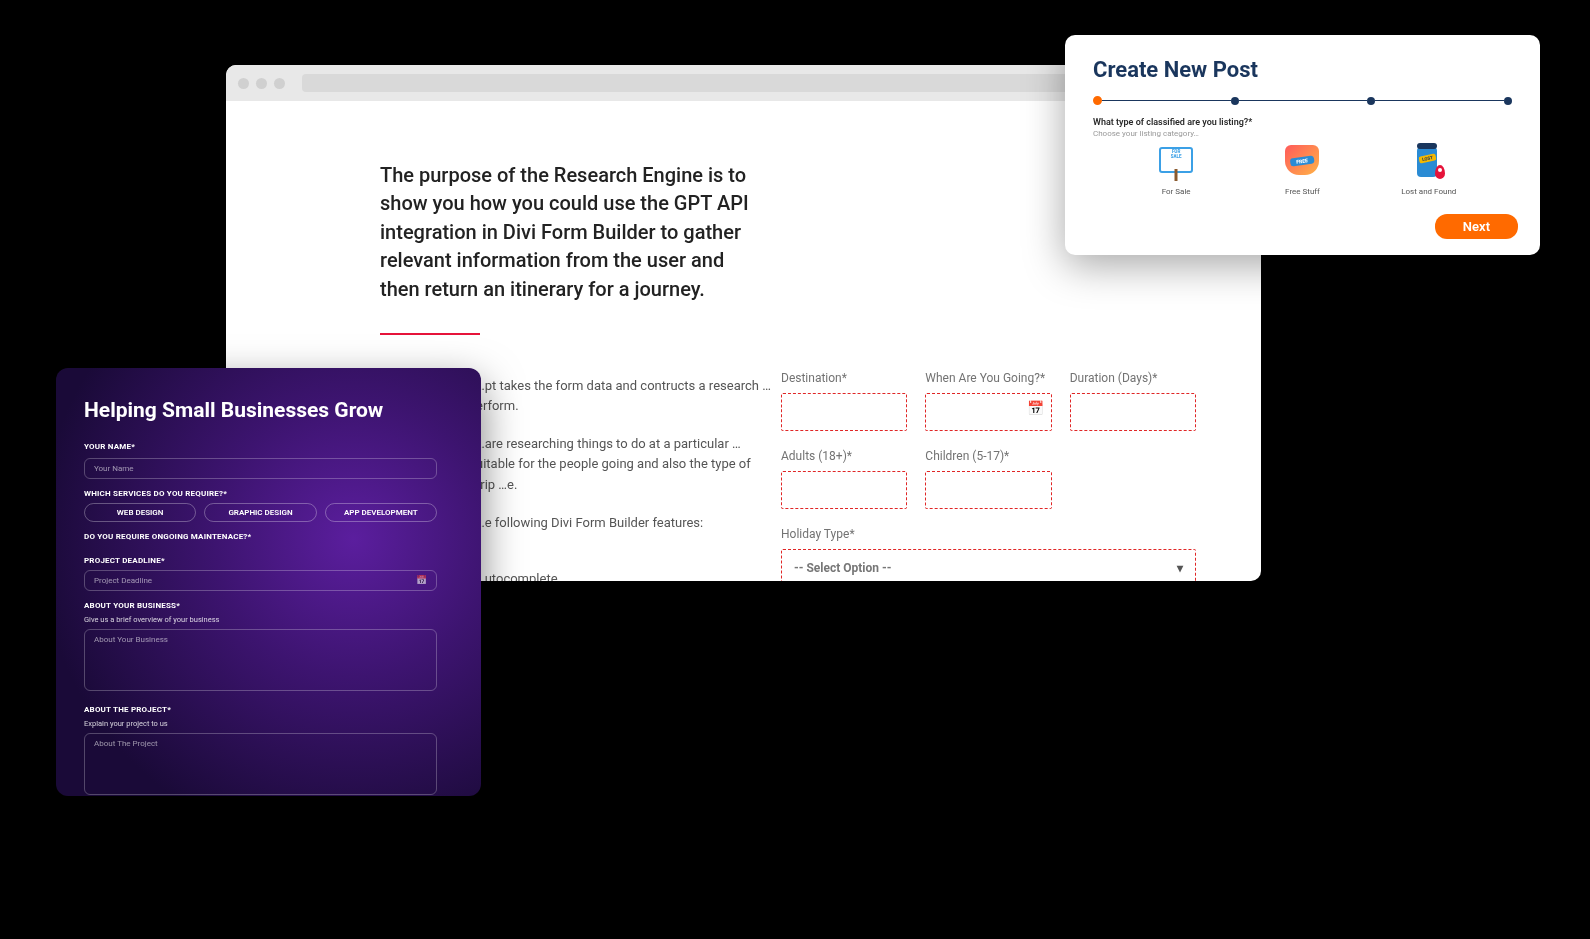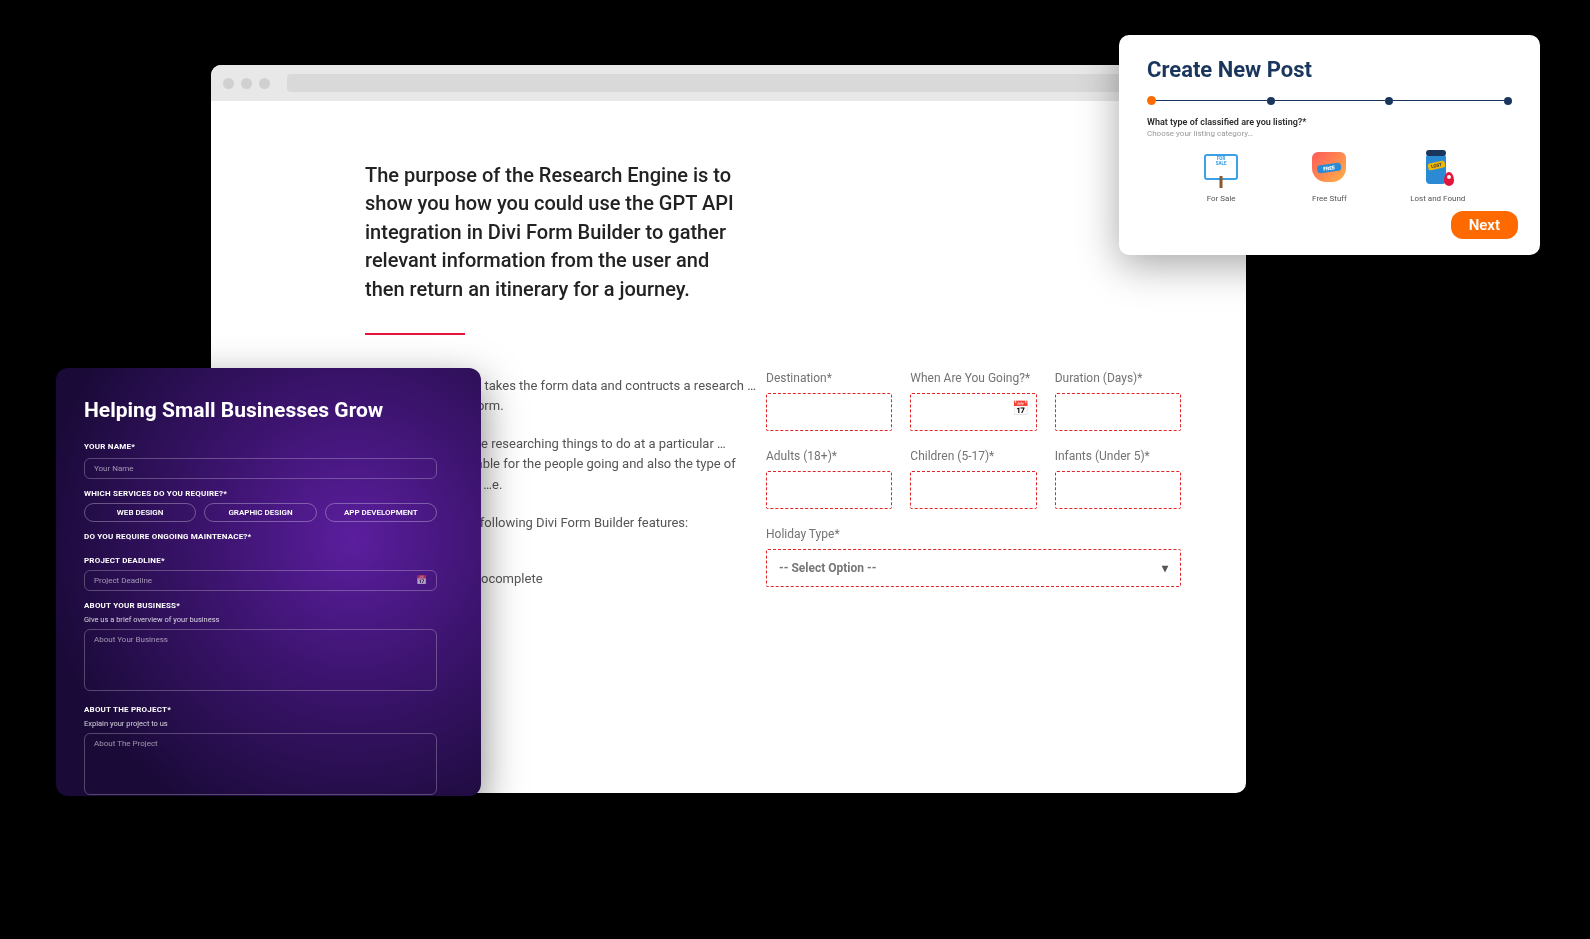--- a/index.html
+++ b/index.html
@@ -1,22 +1,22 @@
 <!DOCTYPE html>
 <html><head>
 <meta charset="utf-8">
 <style>
   * { box-sizing: border-box; margin: 0; padding: 0; font-family: -apple-system, BlinkMacSystemFont, "Segoe UI", Roboto, Helvetica, Arial, sans-serif; }
   body { background: #000; width: 1590px; height: 939px; position: relative; overflow: hidden; }
 
   
   .browser {
     position: absolute;
-    left: 211px; top: 65px;
-    width: 1035px; height: 728px;
+    left: 226px; top: 65px;
+    width: 1035px; height: 516px;
     background: #fff;
     border-radius: 10px;
     box-shadow: 0 10px 40px rgba(0,0,0,.3);
     overflow: hidden;
   }
   .browser-bar {
     height: 36px;
     background: #e8e8e8;
     display: flex;
     align-items: center;
@@ -99,47 +99,47 @@
   .prow2 > div { flex: 1; }
   .psub { font-size: 7.5px; color: rgba(255,255,255,.8); margin-bottom: 5px; }
   .ptextarea { height: 62px; resize: none; }
   .pinput.withicon { position: relative; }
   .pinput .ic { position: absolute; right: 8px; top: 4px; font-size: 9px; color: rgba(255,255,255,.6); }
 
   
   .postcard {
     position: absolute;
     right: 50px; top: 35px;
-    width: 421px; height: 220px;
+    width: 475px; height: 220px;
     background: #fff;
     border-radius: 10px;
     box-shadow: 0 10px 40px rgba(0,0,0,.35);
     padding: 22px 28px 18px 28px;
   }
   .postcard h3 { font-size: 22px; font-weight: 700; color: #1a365d; margin-bottom: 14px; }
   .stepper { display: flex; align-items: center; margin-bottom: 12px; }
   .stepdot { width: 8px; height: 8px; border-radius: 50%; background: #1a365d; position: relative; }
   .stepdot.active { background: #ff6a00; border: 2px solid #ff6a00; width: 9px; height: 9px; }
   .stepline { flex: 1; height: 1.5px; background: #1a365d; }
   .postq { font-size: 9px; font-weight: 600; color: #2a2a2a; }
-  .postsub { font-size: 8px; color: #999; margin-top: 2px; margin-bottom: 10px; }
+  .postsub { font-size: 8px; color: #999; margin-top: 2px; margin-bottom: 3px; }
   .cats { display: flex; justify-content: space-around; padding: 0 20px; }
   .cat { text-align: center; width: 80px; }
   .cat .ico { width: 40px; height: 40px; margin: 0 auto 6px; position: relative; }
   .cat .lbl { font-size: 8px; color: #555; }
   .nextbtn {
     position: absolute;
     right: 22px; bottom: 16px;
     background: #ff6a00;
     color: #fff;
-    font-size: 15px;
+    font-size: 13px;
     font-weight: 600;
     border: none;
     border-radius: 12px;
-    padding: 5px 18px;
+    padding: 5px 28px;
   }
 
   
   .ico-sale { }
   .ico-sale::before {
     content: ""; position: absolute; left: 50%; top: 6px; transform: translateX(-50%);
     width: 30px; height: 22px; background: #fff; border: 2px solid #3ba0e6; border-radius: 3px;
   }
   .ico-sale .stick { position: absolute; left: 50%; top: 28px; transform: translateX(-50%); width: 3px; height: 12px; background: #8a5a2e; }
   .ico-sale .txt { position: absolute; left: 50%; top: 9px; transform: translateX(-50%); font-size: 4.5px; font-weight: 800; color: #3ba0e6; text-align: center; line-height: 1.1; }
@@ -196,24 +196,20 @@
       <div class="fld">
         <label>Duration (Days)*</label>
         <div class="dashed"></div>
       </div>
       <div class="fld">
         <label>Adults (18+)*</label>
         <div class="dashed"></div>
       </div>
       <div class="fld">
         <label>Children (5-17)*</label>
-        <div class="dashed"></div>
-      </div>
-      <div class="fld">
-        <label>Infants (Under 5)*</label>
         <div class="dashed"></div>
       </div>
       <div class="fld full">
         <label>Holiday Type*</label>
         <div class="dashed sel">
           <span>-- Select Option --</span>
           <span class="chev">▾</span>
         </div>
       </div>
     </div>

